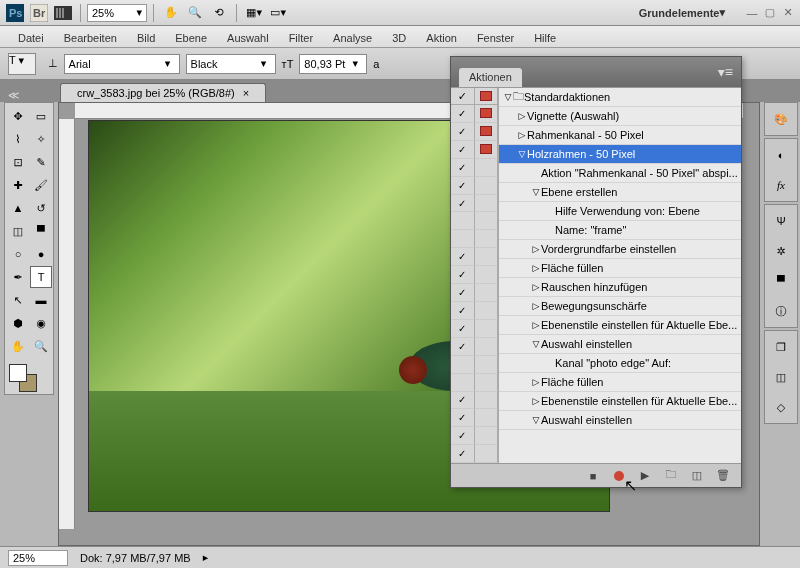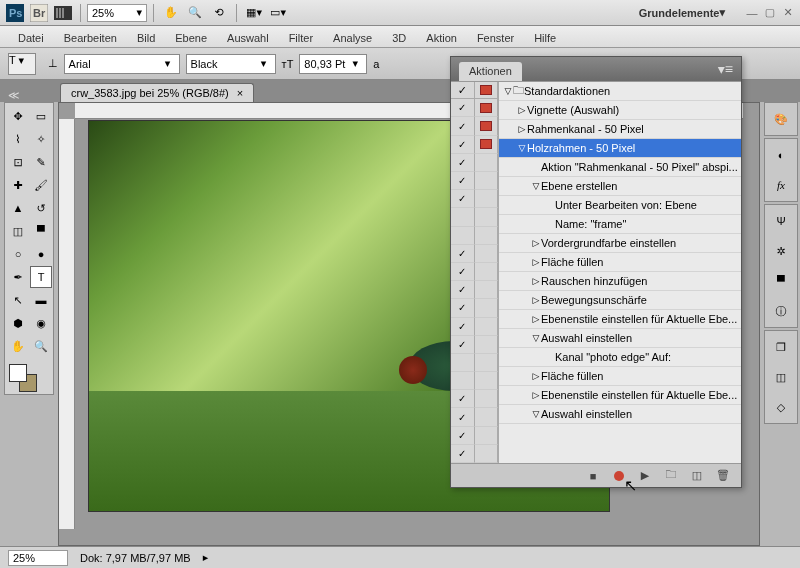--- a/index.html
+++ b/index.html
@@ -10,21 +10,21 @@
 .zoom-dd{width:60px;height:18px;background:#fff;border:1px solid #999;display:flex;align-items:center;padding:0 4px;justify-content:space-between;}
 .workspace-dd{margin-left:auto;padding:2px 8px;border:1px solid transparent;display:flex;align-items:center;gap:0;font-size:12px;font-weight:bold;color:#333;}
 .win-btns{display:flex;gap:2px;margin-left:8px;}
 .win-btns div{width:16px;height:16px;display:flex;align-items:center;justify-content:center;color:#666;}
 .menubar{height:22px;background:linear-gradient(#eee,#ddd);border-bottom:1px solid #999;display:flex;align-items:flex-end;padding:0 8px;gap:0;}
 .menubar span{padding:3px 10px;color:#333;}
 .optbar{height:32px;background:linear-gradient(#d8d8d8,#c4c4c4);border-bottom:1px solid #888;display:flex;align-items:center;padding:0 8px;gap:6px;position:relative;z-index:1;}
 .optbar .field{height:20px;background:#fff;border:1px solid #888;display:flex;align-items:center;padding:0 4px;}
 .optbar .dd{width:14px;text-align:center;}
 .tabbar{height:22px;background:#8a8a8a;display:flex;align-items:flex-end;padding-left:60px;}
-.tab{background:#d8d8d8;border:1px solid #666;border-bottom:none;padding:3px 10px;border-radius:3px 3px 0 0;display:flex;align-items:center;gap:8px;}
+.tab{background:#d8d8d8;border:1px solid #666;border-bottom:none;padding:3px 16px;border-radius:3px 3px 0 0;display:flex;align-items:center;gap:8px;}
 .workarea{position:absolute;top:102px;left:0;right:0;bottom:22px;}
 .toolbox{position:absolute;left:4px;top:0;width:50px;background:#d4d4d4;border:1px solid #888;display:grid;grid-template-columns:1fr 1fr;gap:1px;padding:2px;}
 .toolbox .tb{width:22px;height:22px;display:flex;align-items:center;justify-content:center;border:1px solid transparent;}
 .toolbox .tb.sel{background:#fff;border:1px solid #666;}
 .swatches{grid-column:1/3;height:30px;position:relative;margin-top:4px;}
 .sw-fg{position:absolute;left:2px;top:2px;width:18px;height:18px;background:#fff;border:1px solid #333;}
 .sw-bg{position:absolute;left:12px;top:12px;width:18px;height:18px;background:#a8986a;border:1px solid #333;}
 .canvas-area{position:absolute;left:58px;top:0;right:40px;bottom:0;background:#9a9a9a;border:1px solid #666;}
 .ruler-h{position:absolute;top:0;left:16px;right:16px;height:16px;background:#eee;border-bottom:1px solid #888;}
 .ruler-v{position:absolute;left:0;top:16px;bottom:16px;width:16px;background:#eee;border-right:1px solid #888;}
@@ -32,21 +32,21 @@
 .fly{position:absolute;right:80px;bottom:80px;width:160px;height:120px;}
 .fly-body{position:absolute;left:40px;top:30px;width:90px;height:50px;background:radial-gradient(ellipse,#2a5a3a,#1a3a2a);border-radius:50%;}
 .fly-eye{position:absolute;left:30px;top:45px;width:28px;height:28px;background:radial-gradient(circle,#8a2a1a,#5a1a0a);border-radius:50%;}
 .right-dock{position:absolute;right:2px;top:0;width:34px;display:flex;flex-direction:column;gap:2px;}
 .dock-grp{background:#c8c8c8;border:1px solid #888;padding:4px 2px;display:flex;flex-direction:column;gap:6px;align-items:center;}
 .dock-ico{width:24px;height:24px;display:flex;align-items:center;justify-content:center;}
 .statusbar{position:absolute;bottom:0;left:0;right:0;height:22px;background:#d4d4d4;border-top:1px solid #888;display:flex;align-items:center;padding:0 8px;gap:12px;}
 .statusbar .zoomf{width:60px;background:#fff;border:1px solid #999;padding:1px 4px;}
 
 .actions-panel{position:absolute;left:450px;top:56px;width:292px;height:432px;background:#d8d8d8;border:1px solid #555;z-index:100;box-shadow:2px 2px 6px rgba(0,0,0,.3);display:flex;flex-direction:column;}
-.ap-header{height:24px;background:linear-gradient(#888,#6a6a6a);display:flex;align-items:center;padding:0 8px;justify-content:space-between;}
+.ap-header{height:30px;background:linear-gradient(#888,#6a6a6a);display:flex;align-items:center;padding:0 8px;justify-content:space-between;}
 .ap-tab-row{display:flex;align-items:flex-end;height:100%;}
 .ap-tab{background:#d8d8d8;padding:3px 10px 4px;border-radius:3px 3px 0 0;font-size:11px;color:#333;margin-top:3px;}
 .ap-menu{color:#ddd;font-size:14px;}
 .ap-body{flex:1;display:flex;overflow:hidden;border-top:1px solid #999;}
 .ap-cols{width:48px;background:#d8d8d8;border-right:1px solid #aaa;display:flex;flex-direction:column;}
 .ap-col-h{display:flex;height:18px;border-bottom:1px solid #aaa;}
 .ap-col-h div{flex:1;border-right:1px solid #aaa;display:flex;align-items:center;justify-content:center;}
 .ap-check-row{display:flex;height:19px;}
 .ap-check-row div{flex:1;border-right:1px solid #aaa;border-bottom:1px solid #ccc;display:flex;align-items:center;justify-content:center;font-size:10px;}
 .ap-list{flex:1;background:#eaeaea;overflow-y:auto;overflow-x:hidden;}
@@ -351,21 +351,21 @@
           <span>Aktion "Rahmenkanal - 50 Pixel" abspi...</span>
         </div>
         <div class="ap-row">
           <span class="sp" style="width: 28px;"></span>
           <span class="tri">▽</span>
           <span>Ebene erstellen</span>
         </div>
         <div class="ap-row">
           <span class="sp" style="width: 42px;"></span>
           <span class="tri"></span>
-          <span>Unter Bearbeiten von: Ebene</span>
+          <span>Hilfe Verwendung von: Ebene</span>
         </div>
         <div class="ap-row">
           <span class="sp" style="width: 42px;"></span>
           <span class="tri"></span>
           <span>Name:  "frame"</span>
         </div>
         <div class="ap-row">
           <span class="sp" style="width: 28px;"></span>
           <span class="tri">▷</span>
           <span>Vordergrundfarbe einstellen</span>

